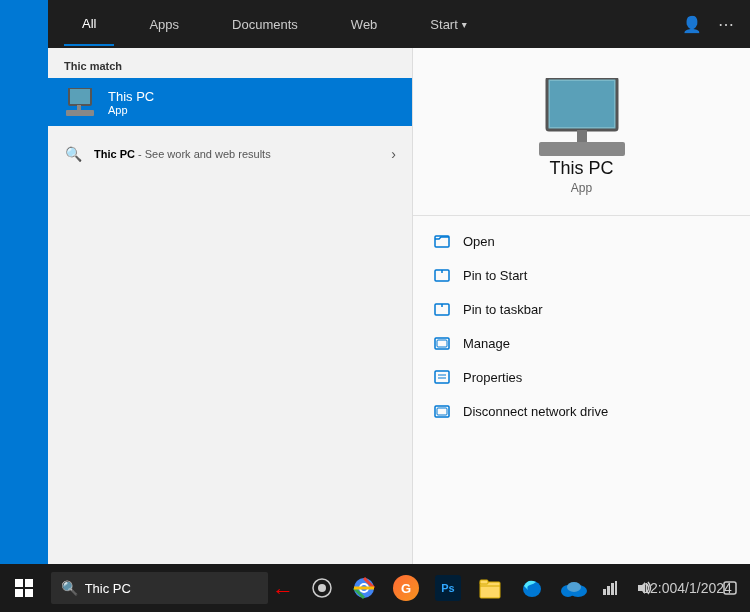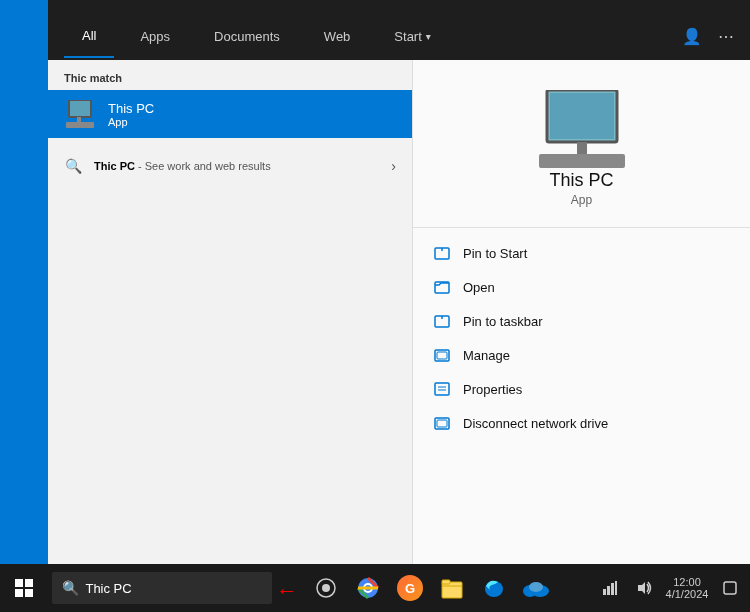--- a/index.html
+++ b/index.html
@@ -106,23 +106,23 @@
       display: flex;
       flex-direction: column;
       background: transparent;
     }
 
     
     .nav-bar {
       display: flex;
       align-items: flex-end;
       background: #1e1e1e;
-      height: 60px;
+      height: 48px;
       padding-left: 16px;
-      gap: 8px;
+      gap: 17px;
       border-bottom: 2px solid transparent;
     }
     .nav-tab {
       color: #ccc;
       font-size: 13px;
       padding: 0 18px;
       height: 44px;
       display: flex;
       align-items: center;
       cursor: pointer;
@@ -399,34 +399,34 @@
         <span class="app-title">This PC</span>
         <span class="app-subtitle">App</span>
       </div>
 
       <div class="context-menu">
 
         <div class="context-item">
           <span class="context-icon">
             <svg width="16" height="16" viewBox="0 0 16 16">
               <rect x="1" y="3" width="14" height="11" rx="1" fill="none" stroke="#0078d4" stroke-width="1.5"></rect>
+              <path d="M1 6 L5 6 L7 4 L15 4" stroke="#0078d4" stroke-width="1.5" fill="none"></path>
+            </svg>
+          </span>
+          <span class="context-label">Open</span>
+        </div>
+
+        <div class="context-item">
+          <span class="context-icon">
+            <svg width="16" height="16" viewBox="0 0 16 16">
+              <rect x="1" y="3" width="14" height="11" rx="1" fill="none" stroke="#0078d4" stroke-width="1.5"></rect>
               <line x1="8" y1="6" x2="8" y2="3" stroke="#0078d4" stroke-width="1.5"></line>
             </svg>
           </span>
           <span class="context-label">Pin to Start</span>
-        </div>
-
-        <div class="context-item">
-          <span class="context-icon">
-            <svg width="16" height="16" viewBox="0 0 16 16">
-              <rect x="1" y="3" width="14" height="11" rx="1" fill="none" stroke="#0078d4" stroke-width="1.5"></rect>
-              <path d="M1 6 L5 6 L7 4 L15 4" stroke="#0078d4" stroke-width="1.5" fill="none"></path>
-            </svg>
-          </span>
-          <span class="context-label">Open</span>
         </div>
 
         <div class="context-item">
           <span class="context-icon">
             <svg width="16" height="16" viewBox="0 0 16 16">
               <rect x="1" y="3" width="14" height="11" rx="1" fill="none" stroke="#0078d4" stroke-width="1.5"></rect>
               <line x1="8" y1="6" x2="8" y2="3" stroke="#0078d4" stroke-width="1.5"></line>
             </svg>
           </span>
           <span class="context-label">Pin to taskbar</span>
@@ -505,20 +505,25 @@
         <path d="M22 12 L2 12" stroke="#FBBC05" stroke-width="3"></path>
       </svg>
     </div>
 
     <div class="taskbar-icon">
       <div class="tb-circle" style="background: linear-gradient(135deg, #ff6b35, #f7931e);">
         <span style="color:white; font-size:13px; font-weight:bold;">G</span>
       </div>
     </div>
 
+    <div class="taskbar-icon">
+      <div style="background: #001e36; width:26px; height:26px; border-radius:3px; display:flex; align-items:center; justify-content:center;">
+        <span style="color:#31a8ff; font-size:11px; font-weight:bold;">Ps</span>
+      </div>
+    </div>
 
     <div class="taskbar-icon">
       <svg width="24" height="24" viewBox="0 0 24 24">
         <rect x="2" y="6" width="20" height="16" rx="1" fill="#ffd966" stroke="#d4a800" stroke-width="1"></rect>
         <path d="M2 10 L22 10" stroke="#d4a800" stroke-width="1"></path>
         <rect x="2" y="4" width="8" height="4" rx="1" fill="#ffd966" stroke="#d4a800" stroke-width="1"></rect>
       </svg>
     </div>
 
     <div class="taskbar-icon">
@@ -546,21 +551,21 @@
         <rect x="12" y="0" width="2" height="14" fill="#ccc"></rect>
       </svg>
     </div>
     <div class="tray-icon">
       <svg width="16" height="14" viewBox="0 0 16 14">
         <polygon points="2,4 6,4 9,1 9,13 6,10 2,10" fill="#ccc"></polygon>
         <path d="M11 3 Q14 7 11 11" stroke="#ccc" stroke-width="1.5" fill="none"></path>
         <path d="M12 1 Q17 7 12 13" stroke="#ccc" stroke-width="1.5" fill="none"></path>
       </svg>
     </div>
-    <div class="tray-icon" style="width:50px; flex-direction:column; font-size:11px; color:#ccc;justify-content:center;">
+    <div class="tray-icon" style="width:50px; font-size:14px; color:#ccc;justify-content:center;">
       <span>12:00</span>
       <span>4/1/2024</span>
     </div>
     <div class="tray-icon">
       <svg width="14" height="14" viewBox="0 0 14 14">
         <rect x="1" y="1" width="12" height="12" rx="2" fill="none" stroke="#ccc" stroke-width="1.5"></rect>
       </svg>
     </div>
   </div>
 </div>

